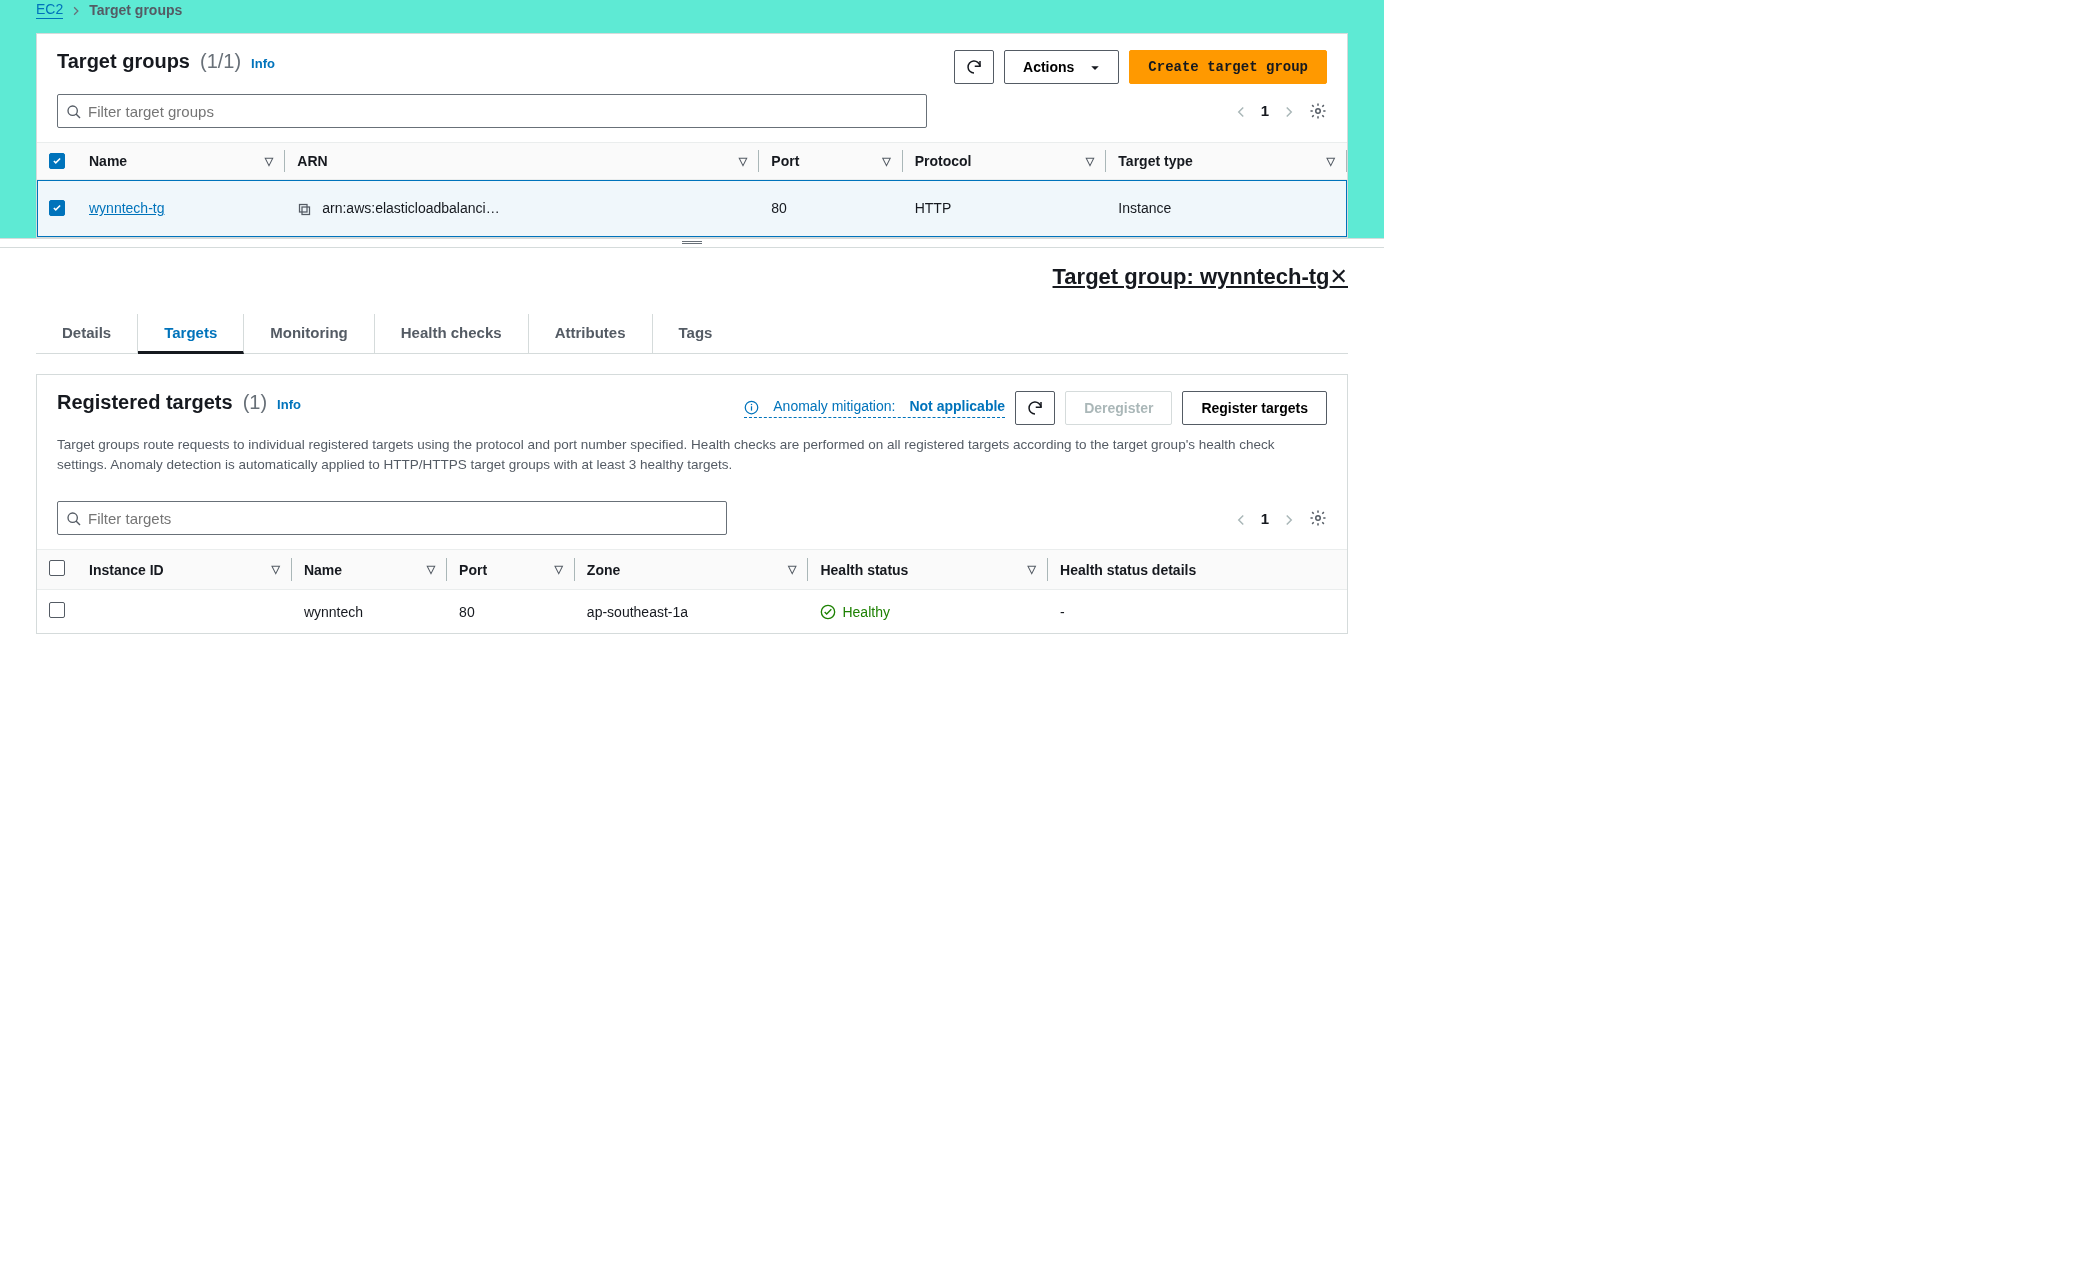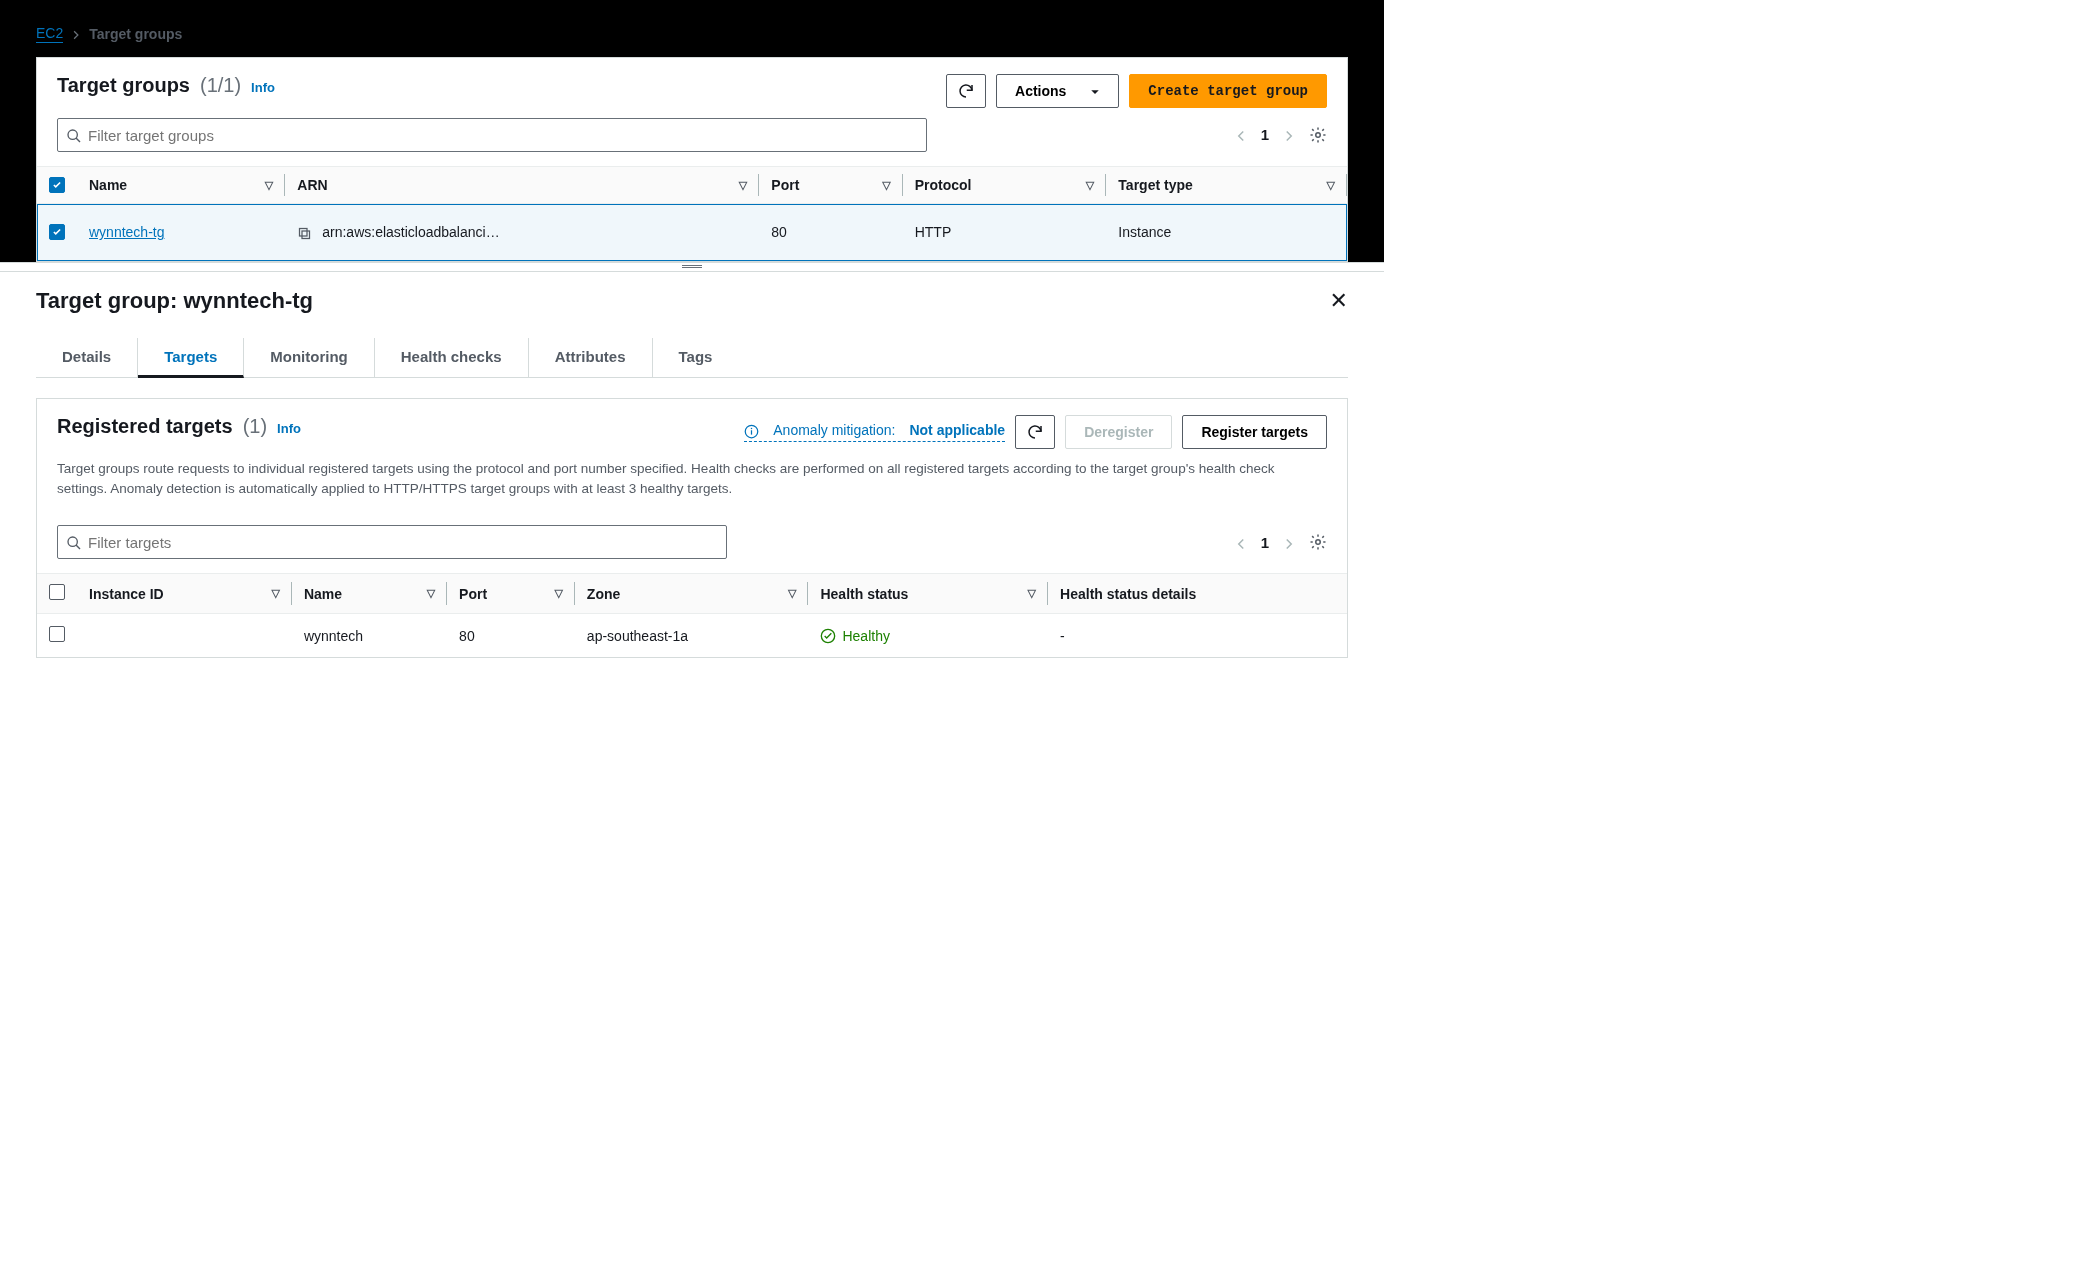--- a/index.html
+++ b/index.html
@@ -4,22 +4,22 @@
 <style>
   * { box-sizing: border-box; margin: 0; padding: 0; }
   body {
     font-family: "Amazon Ember", "Helvetica Neue", Arial, sans-serif;
     font-size: 14px;
     color: #16191f;
     background: #ffffff;
     width: 1384px;
   }
   .page-top {
-    background: #000000;
-    padding: 25px 36px 0 36px;
+    background: #5eead4;
+    padding: 1px 36px 0 36px;
   }
   .breadcrumb {
     display: flex;
     align-items: center;
     gap: 8px;
     font-size: 14px;
     padding-bottom: 14px;
   }
   .breadcrumb a {
     color: #0073bb;
@@ -48,21 +48,21 @@
   .btn {
     border: 1px solid #545b64;
     background: #fff;
     padding: 6px 18px;
     font-size: 14px;
     font-weight: 700;
     border-radius: 2px;
     cursor: pointer;
     display: inline-flex;
     align-items: center;
-    gap: 24px;
+    gap: 16px;
     height: 34px;
   }
   .btn.icon-only { padding: 6px 10px; }
   .btn-primary {
     background: #ff9900;
     border-color: #ff9900;
     color: #16191f;
     font-family: Liberation Mono, monospace;
   }
   .btn-disabled {
@@ -161,22 +161,23 @@
     justify-content: center;
     border-top: 1px solid #d5dbdb;
     border-bottom: 1px solid #d5dbdb;
     background: #fff;
     cursor: row-resize;
   }
   .resizer .grip { width: 20px; height: 3px; border-top: 1px solid #687078; border-bottom: 1px solid #687078;}
   .detail-pane { padding: 16px 36px 0 36px; }
   .detail-header {
     display: flex;
-    justify-content: space-between;
-    align-items: center;
+    justify-content: flex-end;
+    align-items: center;
+    text-decoration: underline;
   }
   .detail-title { font-size: 22px; font-weight: 700; }
   .close-x { font-size: 22px; cursor: pointer; color: #16191f;}
   .tabs {
     display: flex;
     border-bottom: 1px solid #d5dbdb;
     margin-top: 24px;
   }
   .tab {
     padding: 10px 26px;

